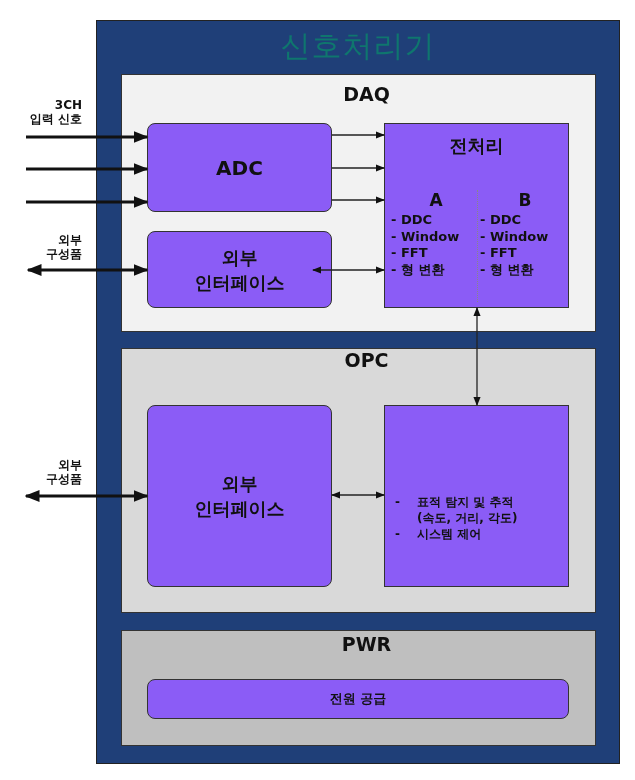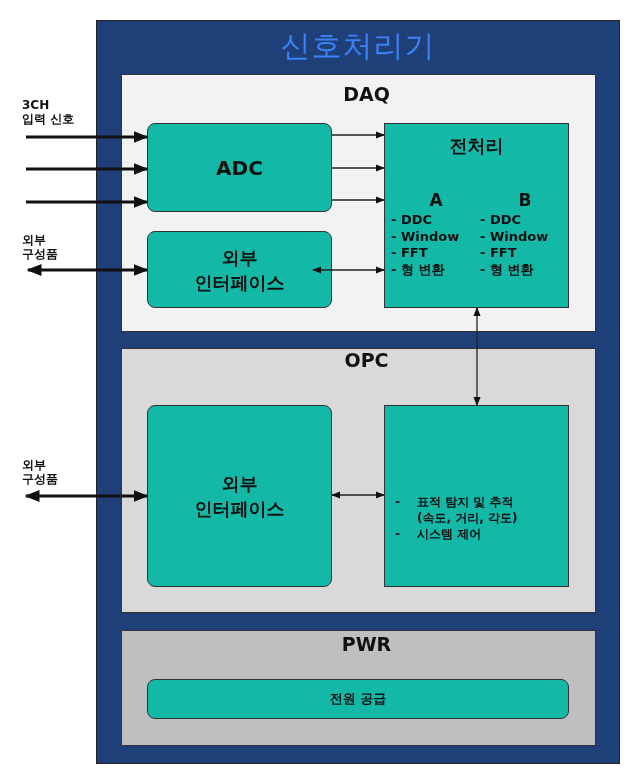--- a/index.html
+++ b/index.html
@@ -2,46 +2,46 @@
 <html><head>
 <meta charset="utf-8">
 <style>
   html, body { margin:0; padding:0; background:#ffffff; }
   body { width:635px; height:780px; position:relative; overflow:hidden;
          font-family:"DejaVu Sans", sans-serif; color:#111; }
   .abs { position:absolute; box-sizing:border-box; }
   .frame { left:96px; top:20px; width:524px; height:744px; background:#1f3f78;
            border:1px solid #222; }
   .title { left:96px; top:24px; width:524px; height:44px; text-align:center;
-           color:#3b82f6; font-size:30px; line-height:44px; font-weight:normal; letter-spacing:1px; }
+           color:#0f766e; font-size:30px; line-height:44px; font-weight:normal; letter-spacing:1px; }
   .section { border:1.5px solid #333; }
   .daq { left:121px; top:74px; width:475px; height:258px; background:#f2f2f2; }
   .opc { left:121px; top:348px; width:475px; height:265px; background:#d9d9d9; }
   .pwr { left:121px; top:630px; width:475px; height:116px; background:#bfbfbf; }
   .sec-title { position:absolute; left:0; width:100%; text-align:center; font-weight:bold; font-size:19px;margin-left:8px; }
-  .box { background:#14b8a6; border:1.5px solid #333; }
+  .box { background:#8b5cf6; border:1.5px solid #333; }
   .center-text { display:flex; flex-direction:column; align-items:center; justify-content:center; text-align:center; font-weight:bold;border-radius:8px; }
   .adc { left:147px; top:123px; width:185px; height:89px; font-size:20px; }
   .ext1 { left:147px; top:231px; width:185px; height:77px; font-size:18px; line-height:25px; }
   .pre { left:384px; top:123px; width:185px; height:185px; }
   .ext2 { left:147px; top:405px; width:185px; height:182px; font-size:18px; line-height:25px; }
   .post { left:384px; top:405px; width:185px; height:182px; }
   .power { left:147px; top:679px; width:422px; height:40px; font-size:13px; }
   .pre-title { position:absolute; left:0; width:100%; text-align:center; top:10px; font-weight:bold; font-size:18px; }
   .pre-mode { position:absolute; left:0; width:100%; text-align:center; top:40px; font-weight:bold; font-size:18px; }
   .mode-col { position:absolute; top:66px; width:90px; font-weight:bold; font-size:13px; line-height:16.5px; }
   .mode-col .hdr { text-align:center; font-size:17px; line-height:20px; margin-bottom:2px; }
   .mode-a { left:6px; }
   .mode-b { left:95px; }
   .divider { position:absolute; left:92px; top:66px; height:112px; border-left:1.5px dotted #888; }
   .post-title { position:absolute; left:0; width:100%; text-align:center; top:40px; font-weight:bold; font-size:18px; }
   .post-list { position:absolute; left:10px; top:88px; font-weight:bold; font-size:12px; line-height:16px; }
   .post-list .row { display:flex; }
   .post-list .dash { width:22px; }
-  .ext-label { font-weight:bold; font-size:12px; text-align:left; line-height:14px; color:#111; }
+  .ext-label { font-weight:bold; font-size:12px; text-align:right; line-height:14px; color:#111; }
   svg.arrows { position:absolute; left:0; top:0; }
 </style>
 </head>
 <body>
 
 <div class="abs frame"></div>
 <div class="abs title">신호처리기</div>
 
 <div class="abs section daq">
   <div class="sec-title" style="top:8px;">DAQ</div>

